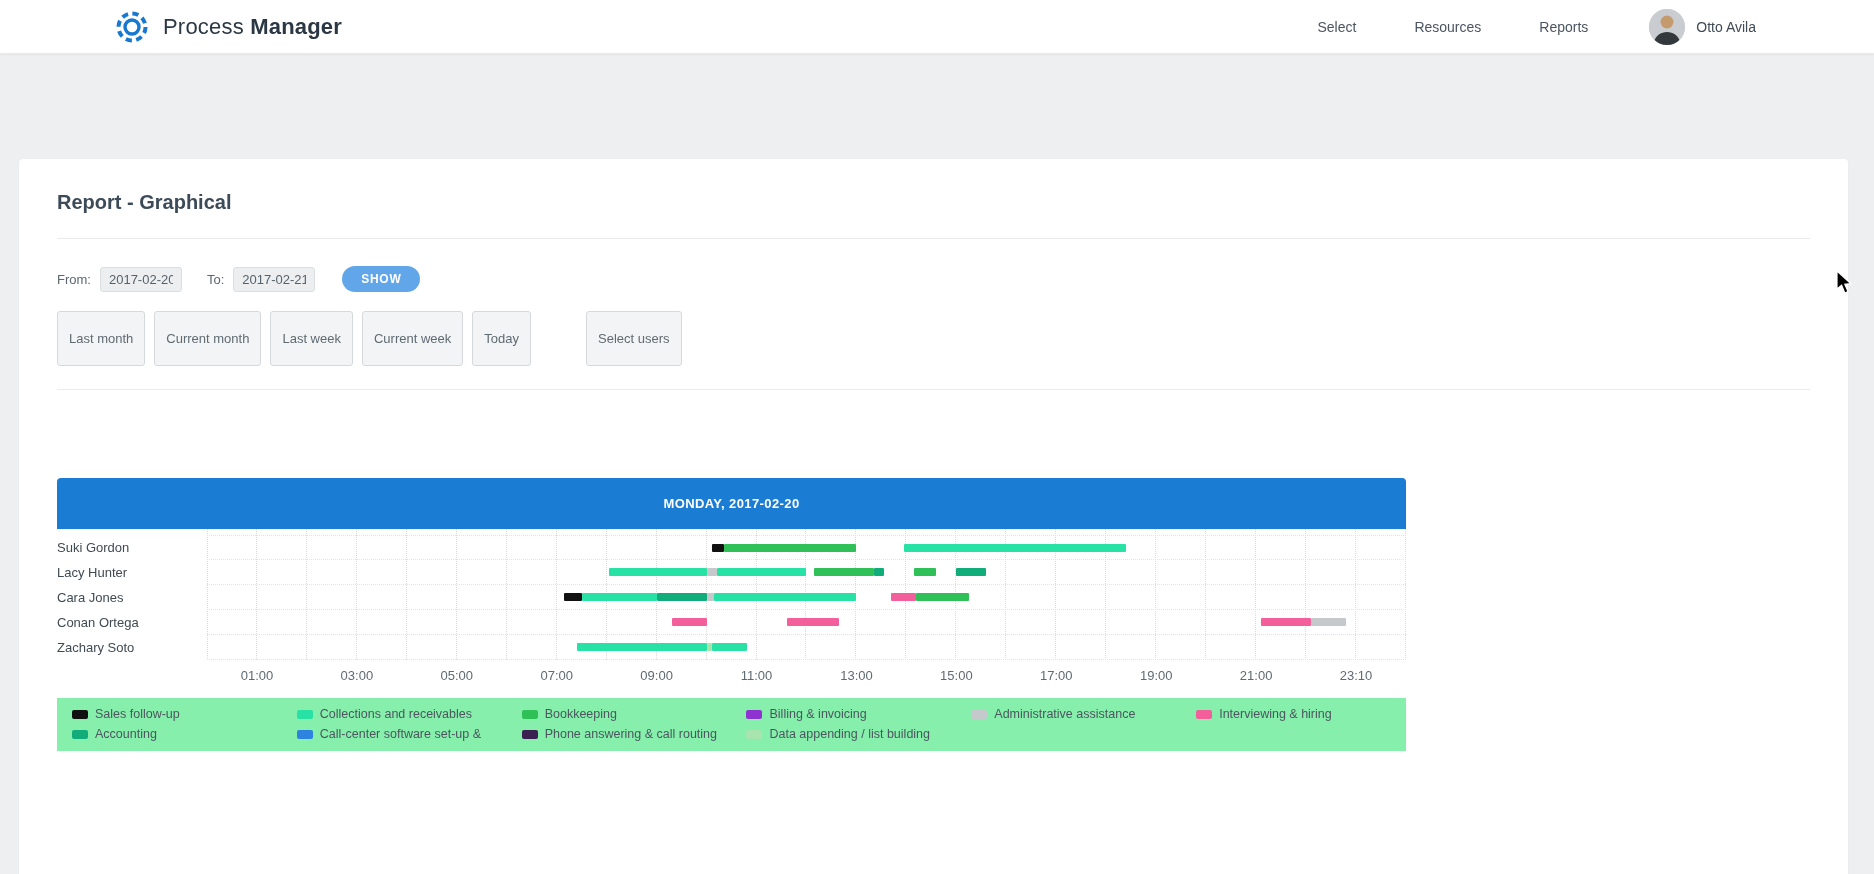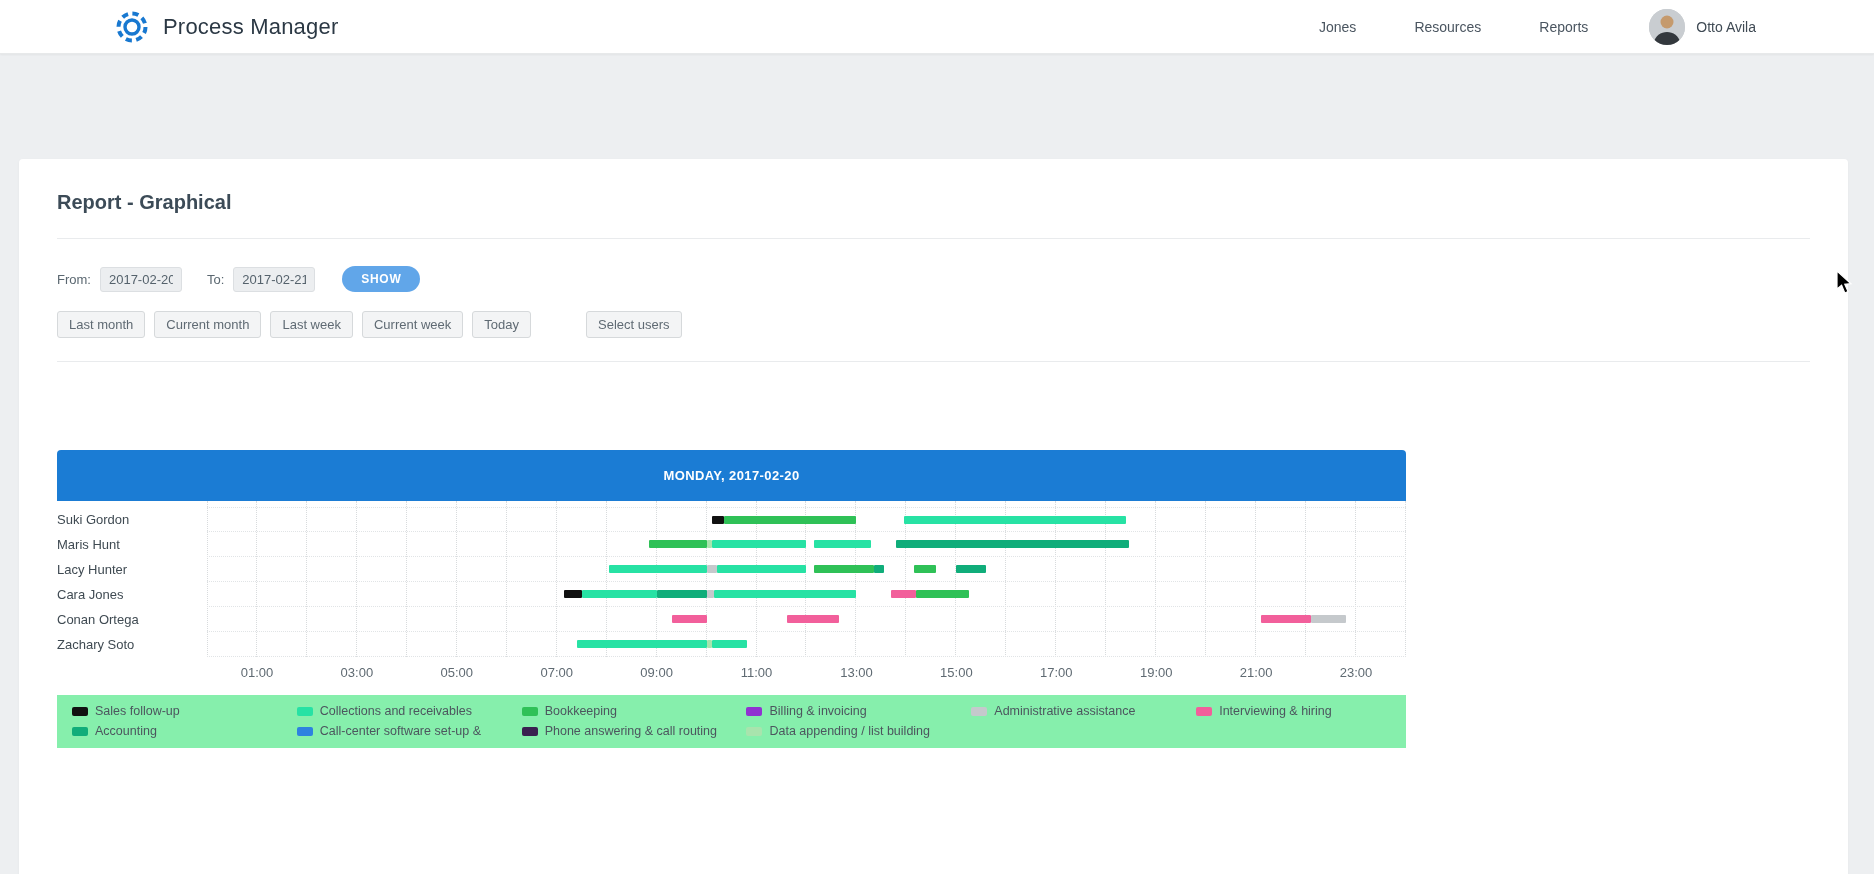--- a/index.html
+++ b/index.html
@@ -13,21 +13,21 @@
   
   .navbar {
     height: 54px; background: #fff; display: flex; align-items: center;
     justify-content: space-between; padding: 0 118px 0 112px;
     border-bottom: 1px solid #e7e9ea; box-shadow: 0 1px 2px rgba(0,0,0,.05);
     position: relative; z-index: 2;
   }
   .brand { display: flex; align-items: center; gap: 11px; cursor: pointer; }
   .logo  { width: 40px; height: 40px; display: inline-flex; }
   .brand-text { font-size: 22px; color: #2b3844; letter-spacing: .2px; white-space: nowrap; }
-  .brand-bold { font-weight: normal; margin-top: 45px; }
+  .brand-bold { font-weight: bold; margin-top: 45px; }
   .nav-right { display: flex; align-items: center; }
   .nav-links { display: flex; align-items: center; }
   .nav-link { font-size: 14px; color: #4a5560; margin: 0 29px; cursor: pointer; white-space: nowrap; }
   .user { display: flex; align-items: center; gap: 11px; margin-left: 32px; cursor: pointer; }
   .avatar { width: 36px; height: 36px; border-radius: 50%; overflow: hidden; flex: none; background: #c9cdd1; }
   .user-name { font-size: 14px; color: #3f4a54; white-space: nowrap; }
 
   
   .card {
     background: #fff; border-radius: 4px; margin: 105px 26px 0 19px;
@@ -48,21 +48,21 @@
   .show-btn {
     margin-left: 27px; background: #61a6e9; color: #fff; border: none; border-radius: 14px;
     padding: 6px 19px; font-size: 12px; font-weight: bold; letter-spacing: .7px;
     cursor: pointer; font-family: inherit;
   }
 
   .quick-row { display: flex; align-items: center; margin-top: 19px; }
   .quick-group { display: flex; align-items: center; }
   .quick-btn {
     background: #f3f4f5; border: 1px solid #d6d9db; border-radius: 3px;
-    padding: 5px 11px; font-size: 13px; color: #5f6a73; margin-right: 9px;
+    padding: 19px 11px; font-size: 13px; color: #5f6a73; margin-right: 9px;
     cursor: pointer; font-family: inherit; white-space: nowrap;
   }
   .select-users { margin-left: 46px; }
 
   
   .chart { margin-top: 88px; width: 1349px; }
   .chart-header {
     background: #1b7cd4; height: 51px; border-radius: 4px 4px 0 0;
     display: flex; align-items: center; justify-content: center;
     color: #fff; font-size: 13px; font-weight: bold; letter-spacing: .4px;
@@ -108,21 +108,21 @@
     <span class="logo">
       <svg viewBox="0 0 40 40" width="40" height="40">
         <circle cx="20" cy="20" r="13.5" fill="none" stroke="#1878d0" stroke-width="4" stroke-dasharray="6.2 4.4"></circle>
         <circle cx="20" cy="20" r="7" fill="none" stroke="#1878d0" stroke-width="3.4"></circle>
       </svg>
     </span>
     <span class="brand-text"><span>Process</span> <span class="brand-bold">Manager</span></span>
   </div>
   <div class="nav-right">
     <div class="nav-links">
-        <div class="nav-link">Jones</div>
+        <div class="nav-link">Select</div>
         <div class="nav-link">Resources</div>
         <div class="nav-link">Reports</div>
       </div>
     <div class="user">
       <span class="avatar">
         <svg viewBox="0 0 36 36" width="36" height="36">
           <rect width="36" height="36" fill="#c9cdd1"></rect>
           <circle cx="18" cy="13" r="6.5" fill="#c59a6d"></circle>
           <path d="M4,36 C6,26 12,23 18,23 C24,23 30,26 32,36 Z" fill="#33383d"></path>
         </svg>
@@ -191,30 +191,20 @@
       <div>
           <div class="gantt-row">
             <div class="gantt-label">Suki Gordon</div>
             <div class="gantt-track">
               <div class="gantt-bar" title="Suki Gordon" style="left: 42.0833%; width: 1.04167%; background: rgb(17, 17, 17);"></div>
               <div class="gantt-bar" title="Suki Gordon" style="left: 43.125%; width: 11.0417%; background: rgb(47, 193, 87);"></div>
               <div class="gantt-bar" title="Suki Gordon" style="left: 58.125%; width: 18.5417%; background: rgb(39, 226, 164);"></div>
             </div>
           </div>
           <div class="gantt-row">
-            <div class="gantt-label">Maris Hunt</div>
-            <div class="gantt-track">
-              <div class="gantt-bar" title="Maris Hunt" style="left: 36.875%; width: 4.79167%; background: rgb(47, 193, 87);"></div>
-              <div class="gantt-bar" title="Maris Hunt" style="left: 41.6667%; width: 0.416667%; background: rgb(168, 228, 173);"></div>
-              <div class="gantt-bar" title="Maris Hunt" style="left: 42.0833%; width: 7.91667%; background: rgb(39, 226, 164);"></div>
-              <div class="gantt-bar" title="Maris Hunt" style="left: 50.625%; width: 4.79167%; background: rgb(39, 226, 164);"></div>
-              <div class="gantt-bar" title="Maris Hunt" style="left: 57.5%; width: 19.375%; background: rgb(16, 173, 122);"></div>
-            </div>
-          </div>
-          <div class="gantt-row">
             <div class="gantt-label">Lacy Hunter</div>
             <div class="gantt-track">
               <div class="gantt-bar" title="Lacy Hunter" style="left: 33.5417%; width: 8.125%; background: rgb(39, 226, 164);"></div>
               <div class="gantt-bar" title="Lacy Hunter" style="left: 41.6667%; width: 0.833333%; background: rgb(197, 201, 204);"></div>
               <div class="gantt-bar" title="Lacy Hunter" style="left: 42.5%; width: 7.5%; background: rgb(39, 226, 164);"></div>
               <div class="gantt-bar" title="Lacy Hunter" style="left: 50.625%; width: 5%; background: rgb(47, 193, 87);"></div>
               <div class="gantt-bar" title="Lacy Hunter" style="left: 55.625%; width: 0.833333%; background: rgb(16, 173, 122);"></div>
               <div class="gantt-bar" title="Lacy Hunter" style="left: 58.9583%; width: 1.875%; background: rgb(47, 193, 87);"></div>
               <div class="gantt-bar" title="Lacy Hunter" style="left: 62.5%; width: 2.5%; background: rgb(16, 173, 122);"></div>
             </div>
@@ -255,21 +245,21 @@
         <div class="tick" style="left: 12.5%;">03:00</div>
         <div class="tick" style="left: 20.8333%;">05:00</div>
         <div class="tick" style="left: 29.1667%;">07:00</div>
         <div class="tick" style="left: 37.5%;">09:00</div>
         <div class="tick" style="left: 45.8333%;">11:00</div>
         <div class="tick" style="left: 54.1667%;">13:00</div>
         <div class="tick" style="left: 62.5%;">15:00</div>
         <div class="tick" style="left: 70.8333%;">17:00</div>
         <div class="tick" style="left: 79.1667%;">19:00</div>
         <div class="tick" style="left: 87.5%;">21:00</div>
-        <div class="tick" style="left: 95.8333%;">23:00</div>
+        <div class="tick" style="left: 95.8333%;">23:10</div>
       </div>
     <div class="legend">
         <div class="legend-item">
           <div class="legend-swatch" style="background: rgb(17, 17, 17);"></div>
           <div class="legend-label">Sales follow-up</div>
         </div>
         <div class="legend-item">
           <div class="legend-swatch" style="background: rgb(39, 226, 164);"></div>
           <div class="legend-label">Collections and receivables</div>
         </div>

